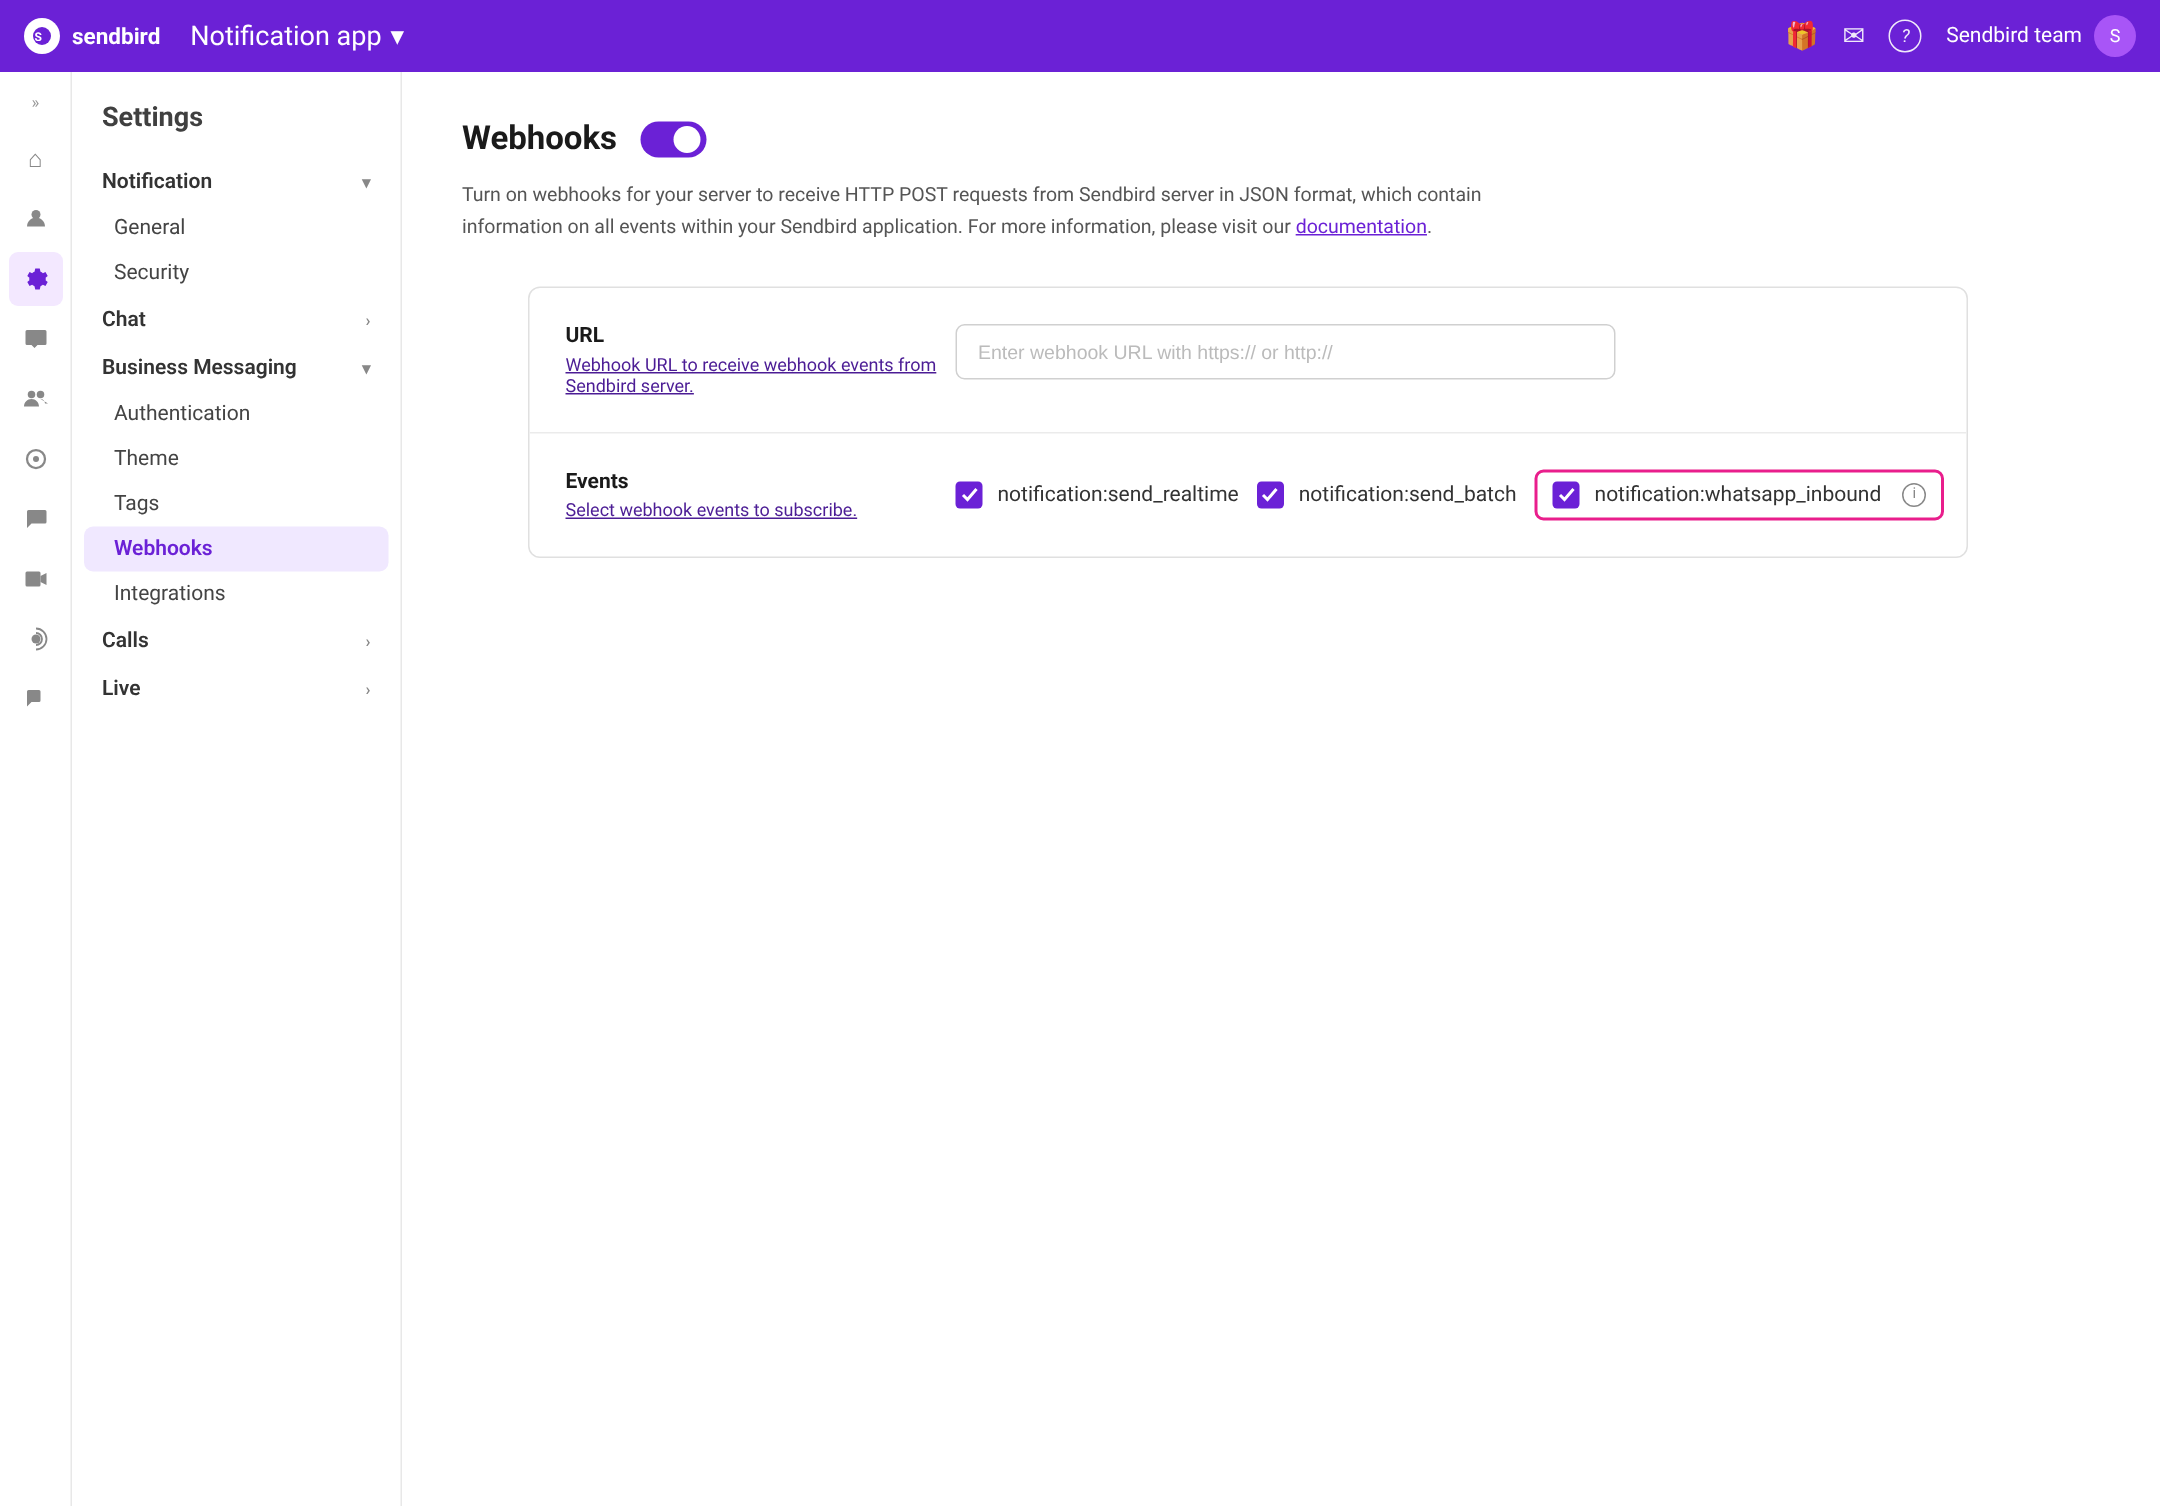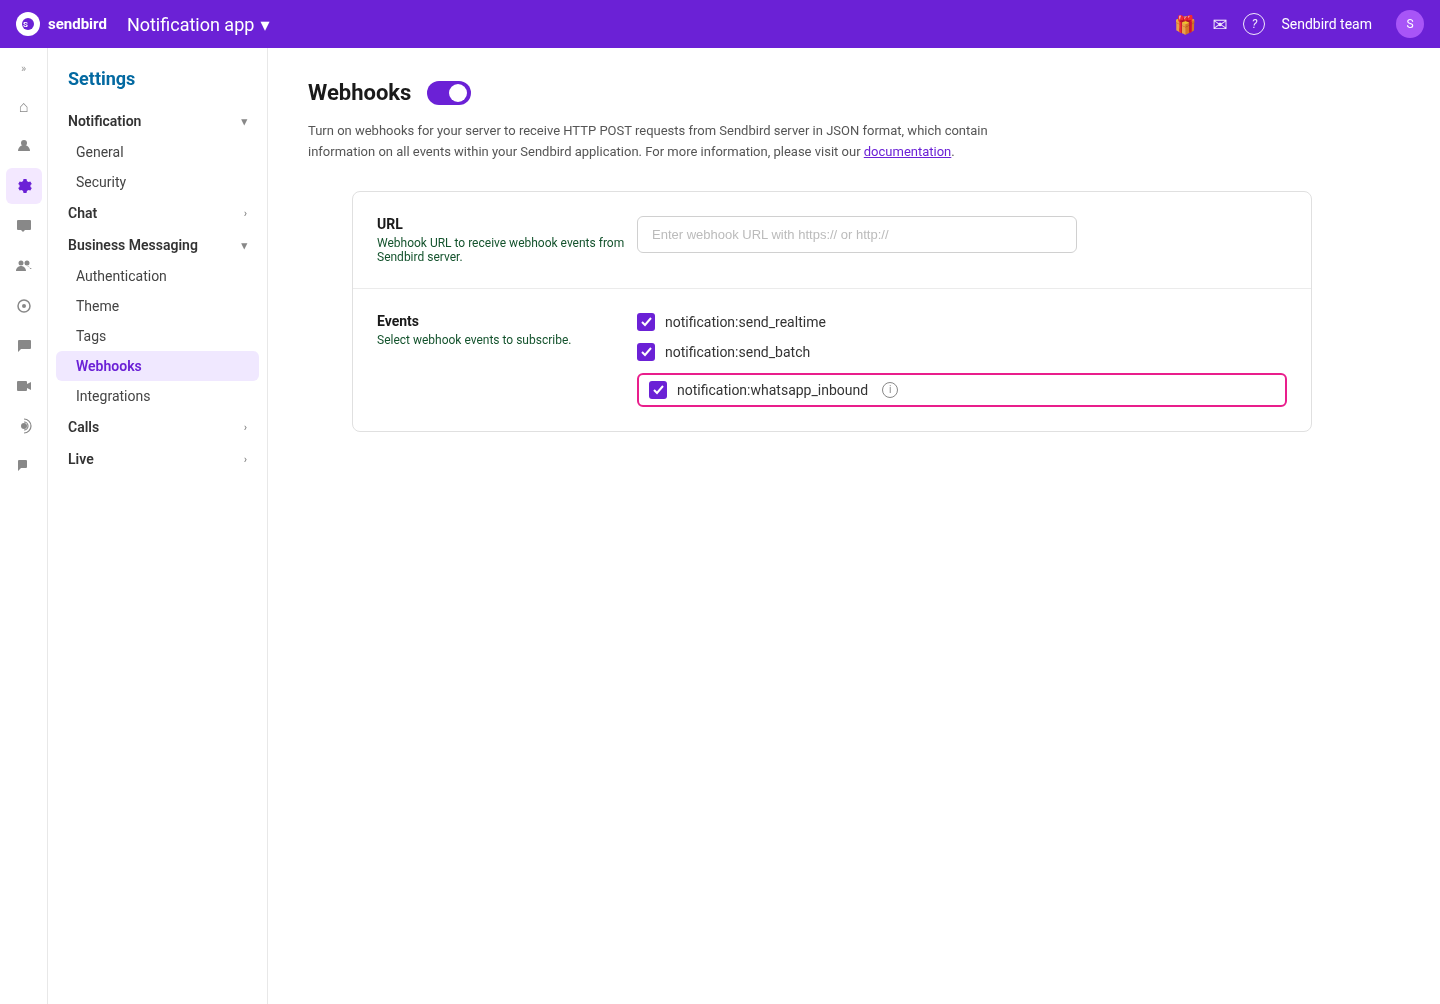--- a/index.html
+++ b/index.html
@@ -50,21 +50,21 @@
     }
     .topnav-icon {
       color: white;
       font-size: 18px;
       cursor: pointer;
       opacity: 0.9;
     }
     .topnav-user {
       display: flex;
       align-items: center;
-      gap: 24px;
+      gap: 8px;
       color: white;
       font-size: 14px;
       cursor: pointer;
     }
     .topnav-avatar {
       width: 28px;
       height: 28px;
       background: #a855f7;
       border-radius: 50%;
       display: flex;
@@ -123,21 +123,21 @@
       width: 220px;
       background: white;
       border-right: 1px solid #e8e8e8;
       padding: 20px 0;
       overflow-y: auto;
       flex-shrink: 0;
     }
     .settings-title {
       font-size: 18px;
       font-weight: 700;
-      color: #0369a1;
+      color: #404040;
       padding: 0 20px 16px;
     }
     .nav-section-item {
       display: flex;
       align-items: center;
       justify-content: space-between;
       padding: 8px 20px;
       cursor: pointer;
       font-size: 14px;
       color: #333;
@@ -233,21 +233,22 @@
       flex-shrink: 0;
     }
     .card-row-label-title {
       font-size: 14px;
       font-weight: 700;
       color: #1a1a1a;
       margin-bottom: 4px;
     }
     .card-row-label-desc {
       font-size: 12px;
-      color: #14532d;
+      color: #4c1d95;
+      text-decoration: underline;
     }
     .card-row-content {
       flex: 1;
     }
 
     
     .url-input {
       width: 100%;
       max-width: 440px;
       padding: 10px 14px;
@@ -256,21 +257,21 @@
       font-size: 13px;
       color: #701a75;
       outline: none;
       background: white;
     }
     .url-input::placeholder { color: #bbb; }
 
     
     .events-list {
       display: flex;
-      flex-direction: column;
+      flex-direction: row;
       gap: 12px;
     }
     .event-item {
       display: flex;
       align-items: center;
       gap: 10px;
       font-size: 14px;
       color: #333;
     }
     .event-checkbox {

